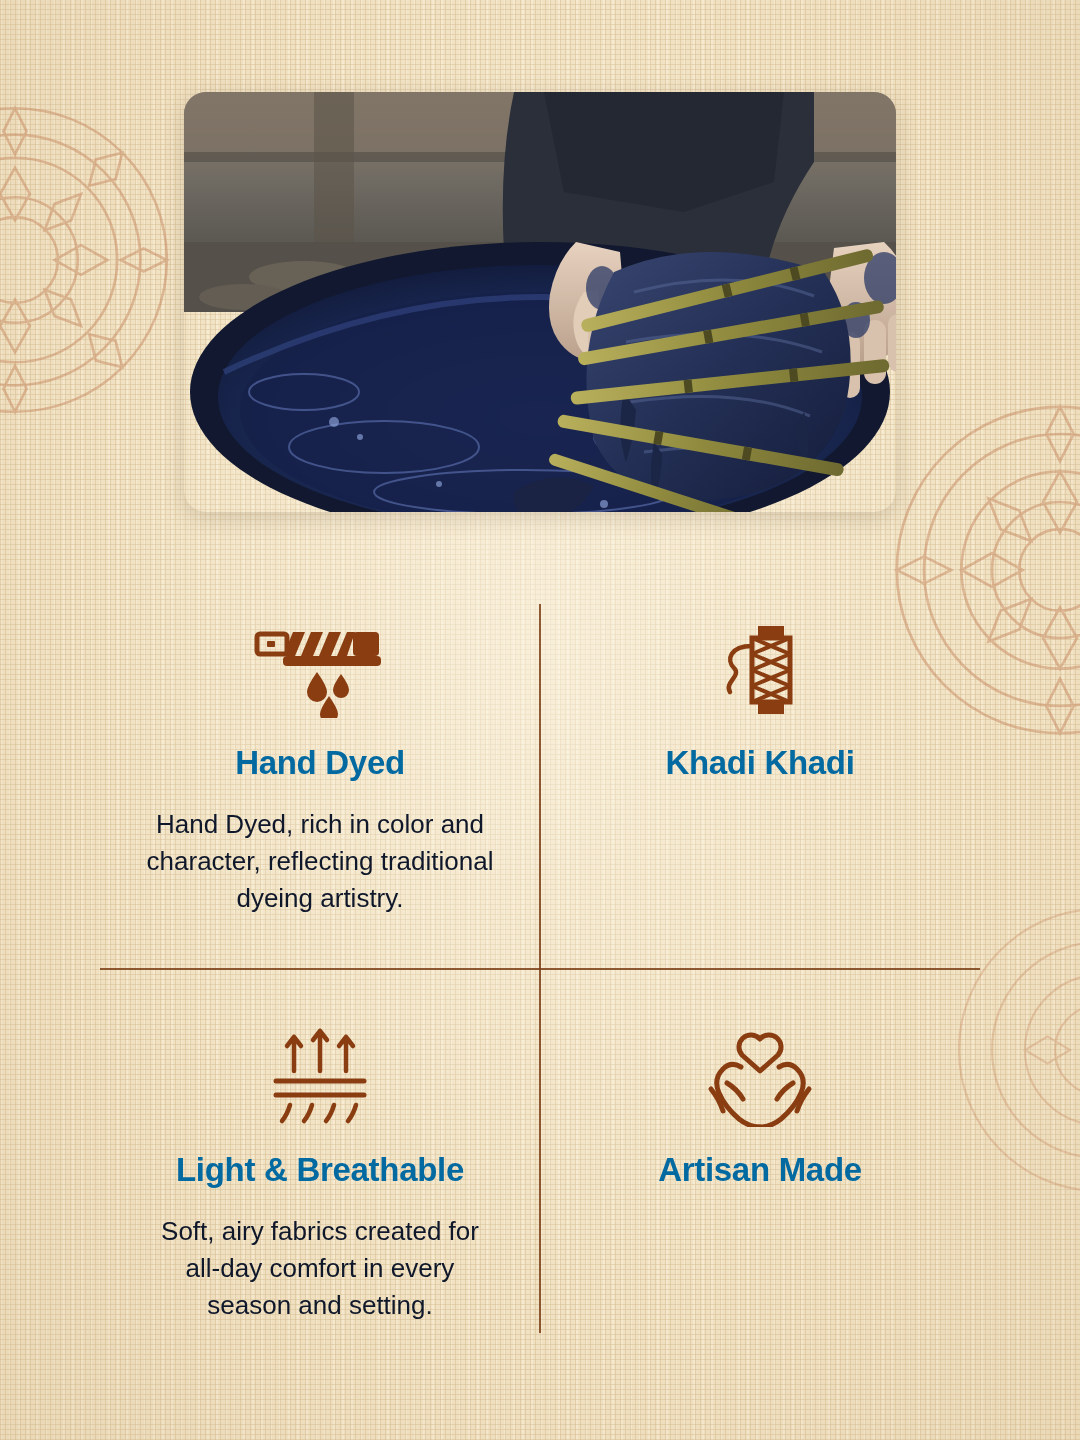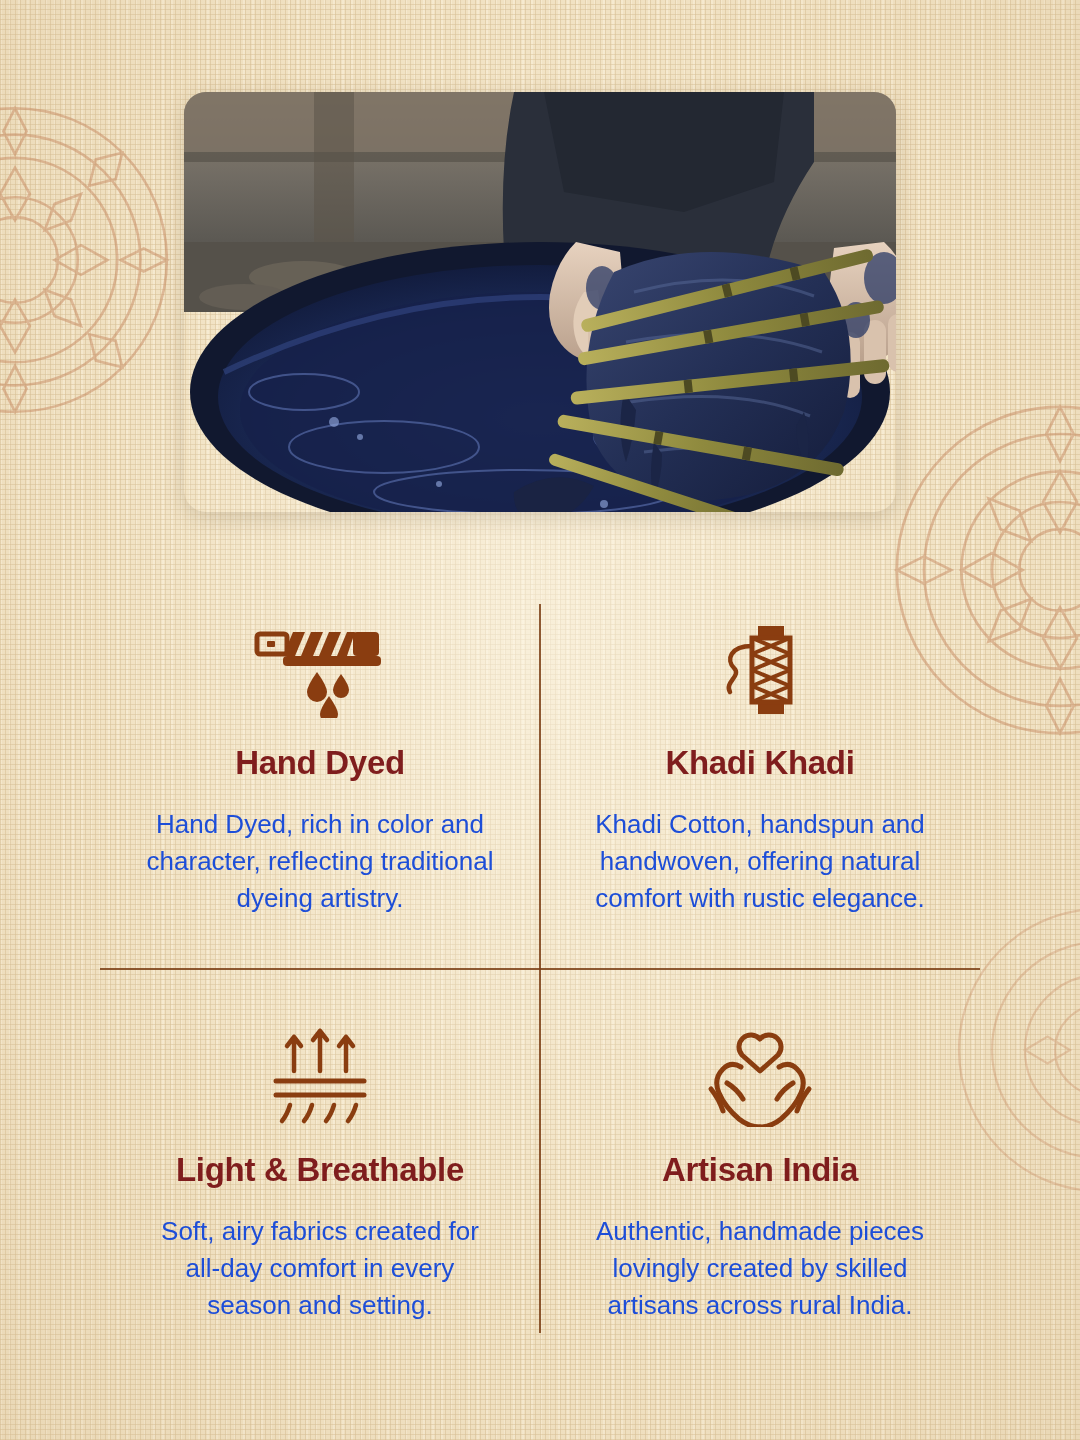--- a/index.html
+++ b/index.html
@@ -115,29 +115,29 @@
     display: flex;
     align-items: center;
     justify-content: center;
     color: #8a3d10;
   }
 
   .feat-title {
     margin-top: 22px;
     font-size: 33px;
     font-weight: bold;
-    color: #7f1d1d;
+    color: #0369a1;
     letter-spacing: -0.3px;
   }
 
   .feat-desc {
     margin-top: 24px;
     font-size: 26px;
     line-height: 1.42;
-    color: #1d4ed8;
+    color: #0f172a;
     max-width: 390px;
   }
 </style>
 </head>
 <body>
 
 <div class="bg-texture"></div>
 <div class="bg-vignette"></div>
 
 <div class="mandala mandala-left">
@@ -383,21 +383,20 @@
       <div class="feat-icon">
         <svg width="120" height="100" viewBox="0 0 120 100" fill="none" stroke="currentColor" stroke-width="5" stroke-linecap="round">
           <rect x="58" y="6" width="26" height="12" fill="currentColor" stroke="none"></rect>
           <rect x="58" y="82" width="26" height="12" fill="currentColor" stroke="none"></rect>
           <rect x="52" y="18" width="38" height="64" fill="none"></rect>
           <path d="M52 18 L90 34 M90 18 L52 34 M52 34 L90 50 M90 34 L52 50 M52 50 L90 66 M90 50 L52 66 M52 66 L90 82 M90 66 L52 82" stroke-width="4"></path>
           <path d="M52 26 C 30 26, 26 40, 34 48 C 42 56, 24 62, 30 72" stroke-width="4.5"></path>
         </svg>
       </div>
       <div class="feat-title">Khadi Khadi</div>
-      <div class="feat-desc">Khadi Cotton, handspun and handwoven, offering natural comfort with rustic elegance.</div>
     </div>
 
     <div class="feature row2">
       <div class="feat-icon">
         <svg width="120" height="100" viewBox="0 0 120 100" fill="none" stroke="currentColor" stroke-width="4.5" stroke-linecap="round">
           <path d="M34 44 L34 10 M34 10 l-7 9 M34 10 l7 9"></path>
           <path d="M60 44 L60 4 M60 4 l-7 9 M60 4 l7 9"></path>
           <path d="M86 44 L86 10 M86 10 l-7 9 M86 10 l7 9"></path>
           <path d="M16 54 H104" stroke-width="5"></path>
           <path d="M16 68 H104" stroke-width="5"></path>
@@ -416,17 +415,16 @@
         <svg width="126" height="100" viewBox="0 0 126 100" fill="none" stroke="currentColor" stroke-width="5" stroke-linecap="round" stroke-linejoin="round">
           <path d="M63 44 L45 28 a12 12 0 0 1 18 -16 a12 12 0 0 1 18 16 z"></path>
           <path d="M44 40 q-10 -6 -18 2 q-10 10 -4 24 q6 14 20 26 q10 8 21 8"></path>
           <path d="M82 40 q10 -6 18 2 q10 10 4 24 q-6 14 -20 26 q-10 8 -21 8"></path>
           <path d="M30 56 q10 6 16 16"></path>
           <path d="M96 56 q-10 6 -16 16"></path>
           <path d="M14 62 q8 10 12 22"></path>
           <path d="M112 62 q-8 10 -12 22"></path>
         </svg>
       </div>
-      <div class="feat-title">Artisan India</div>
-      <div class="feat-desc">Authentic, handmade pieces lovingly created by skilled artisans across rural India.</div>
+      <div class="feat-title">Artisan Made</div>
     </div>
   </div>
 </div>
 
 </body></html>

